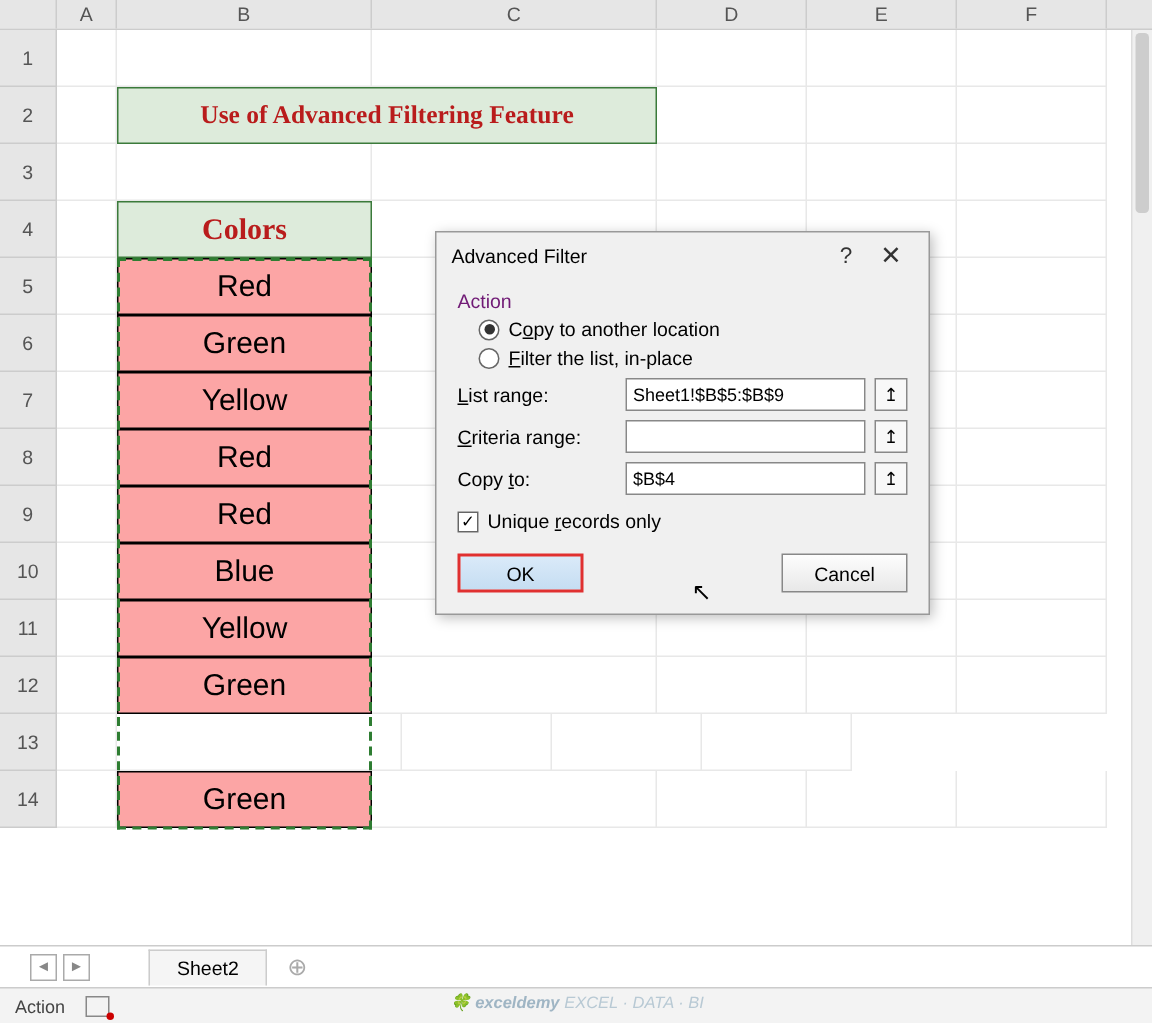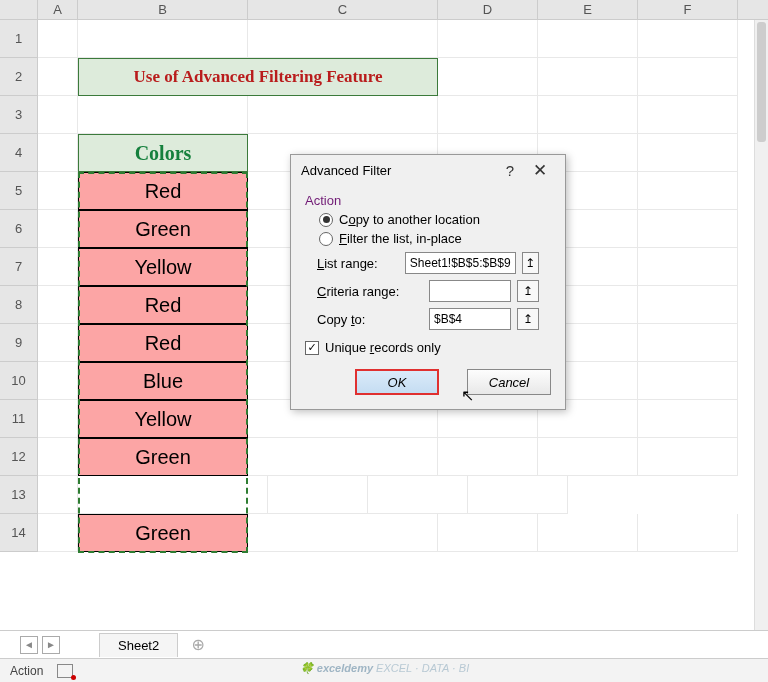--- a/index.html
+++ b/index.html
@@ -10,42 +10,42 @@
 .corner { width: 38px; border-right: 1px solid #ccc; background: #e6e6e6; }
 .col-h { text-align: center; font-size: 13px; color: #555; border-right: 1px solid #ccc; background: #e6e6e6; line-height: 20px; }
 .col-A { width: 40px; } .col-B { width: 170px; } .col-C { width: 190px; } .col-D { width: 100px; } .col-E { width: 100px; } .col-F { width: 100px; }
 
 .rows { }
 .row { display: flex; height: 38px; }
 .row-h { width: 38px; background: #e6e6e6; border-right: 1px solid #ccc; border-bottom: 1px solid #ccc; text-align: center; font-size: 13px; color: #555; display: flex; align-items: center; justify-content: center; }
 .cell { border-right: 1px solid #e8e8e8; border-bottom: 1px solid #e8e8e8; display: flex; align-items: center; justify-content: center; }
 
 .title-cell { background: #ddebdb; border: 1.5px solid #3b7a3b; font-weight: bold; font-size: 17px; font-family: Georgia, serif; color: #b91c1c; }
-.header-cell { background: #ddebdb; border: 1.5px solid #3b7a3b; font-weight: bold; font-size: 20px; font-family: Georgia, serif; color: #15803d; }
+.header-cell { background: #ddebdb; border: 1.5px solid #3b7a3b; font-weight: bold; font-size: 20px; font-family: Georgia, serif; color: #b91c1c; }
 .data-cell { border: 1px solid #000; font-size: 20px; background: #fca5a5; text-align: center; }
 
 .marching { position: absolute; border: 2px dashed #2e7d32; pointer-events: none; }
 
-.dialog { position: absolute; left: 290px; top: 154px; width: 276px; background: #f0f0f0; border: 1px solid #999; box-shadow: 2px 2px 8px rgba(0,0,0,0.25); font-size: 13px; }
+.dialog { position: absolute; left: 290px; top: 154px; width: 330px; background: #f0f0f0; border: 1px solid #999; box-shadow: 2px 2px 8px rgba(0,0,0,0.25); font-size: 13px; }
 .dlg-title { display: flex; align-items: center; height: 30px; padding: 0 10px; }
 .dlg-title-text { flex: 1; font-size: 13px; }
 .dlg-help { width: 30px; text-align: center; font-size: 15px; color: #333; cursor: pointer; }
 .dlg-close { width: 30px; text-align: center; font-size: 17px; color: #333; cursor: pointer; }
 .dlg-body { padding: 8px 14px 14px 14px; }
 .section-label { color: #701a75; margin-bottom: 4px; }
 .radio-row { display: flex; align-items: center; margin: 4px 0 4px 14px; gap: 6px; }
 .radio { width: 14px; height: 14px; border: 1px solid #666; border-radius: 50%; background: #fff; display: flex; align-items: center; justify-content: center; }
 .radio.selected::after { content: ""; width: 7px; height: 7px; background: #333; border-radius: 50%; }
-.field-row { display: flex; align-items: center; margin: 6px 12px; gap: 6px; }
+.field-row { display: flex; align-items: center; margin: 6px 0; gap: 6px; }
 .field-label { width: 106px; }
 .field-input { flex: 1; height: 22px; border: 1px solid #888; background: #fff; padding: 0 4px; font-size: 12px; display: flex; align-items: center; }
 .ref-btn { width: 22px; height: 22px; border: 1px solid #888; background: #f8f8f8; display: flex; align-items: center; justify-content: center; font-size: 12px; cursor: pointer; }
 .check-row { display: flex; align-items: center; margin: 10px 0 14px 0; gap: 6px; }
 .checkbox { width: 14px; height: 14px; border: 1px solid #666; background: #fff; display: flex; align-items: center; justify-content: center; font-size: 11px; }
-.btn-row { display: flex; justify-content: flex-end; gap: 28px; font-style: italic; }
+.btn-row { display: flex; justify-content: space-between; gap: 28px; }
 .btn { width: 84px; height: 26px; border: 1px solid #888; background: linear-gradient(#fdfdfd,#e8e8e8); display: flex; align-items: center; justify-content: center; font-size: 13px; cursor: pointer; }
 .btn.primary { border: 2px solid #e03030; background: linear-gradient(#daeaf9,#c5ddf2); }
 .cursor { position: absolute; font-size: 16px; pointer-events: none; }
 
 .tabs { position: absolute; left: 0; right: 0; bottom: 24px; height: 28px; background: #fff; border-top: 1px solid #ccc; display: flex; align-items: center; padding-left: 20px; gap: 0; }
 .tab-nav { width: 18px; height: 18px; border: 1px solid #aaa; color: #888; display: flex; align-items: center; justify-content: center; font-size: 10px; margin-right: 4px; cursor: pointer; }
 .tab { padding: 4px 18px; border: 1px solid #ccc; border-bottom: none; background: #f5f5f5; font-size: 13px; cursor: pointer; margin-left: -1px; }
 .tab.active { background: #fff; color: #2e7d32; font-weight: bold; border-bottom: 2px solid #2e7d32; margin-bottom: -1px; }
 .tab-add { width: 24px; text-align: center; color: #aaa; font-size: 16px; cursor: pointer; margin-left: 8px; }
 

